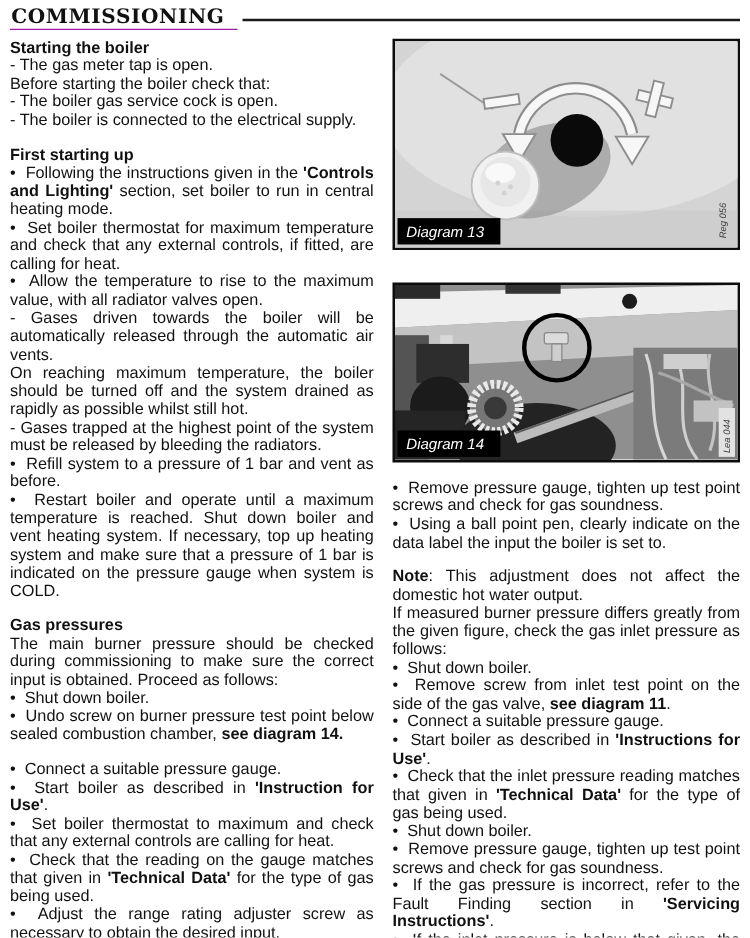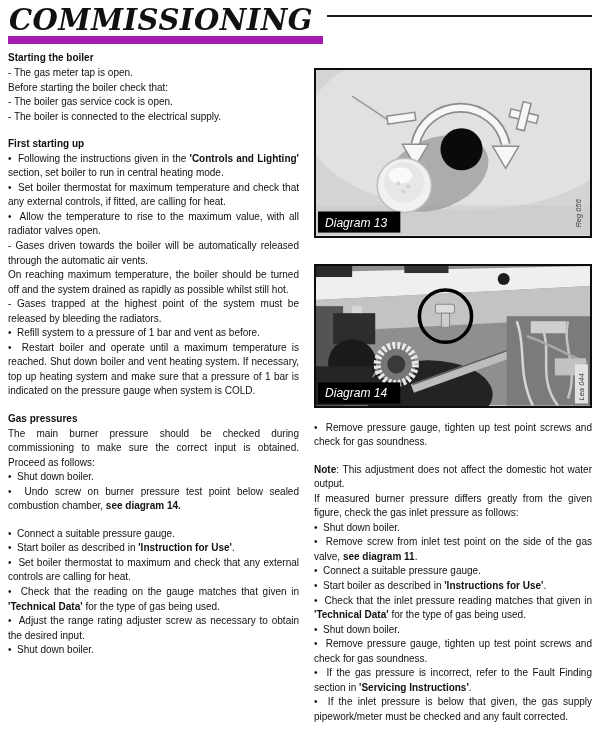--- a/index.html
+++ b/index.html
@@ -8,51 +8,50 @@
     background: #ffffff;
     color: #111;
     font-family: "Liberation Sans", sans-serif;
     overflow: hidden;
     box-sizing: border-box;
     padding: 5px 8px 0 8px;
   }
   header { display: flex; align-items: flex-start; }
   h1.title {
     font-family: "DejaVu Serif", serif;
-    font-style: italic;
     font-weight: bold;
-    font-size: 29px;
+    font-size: 16px;
     letter-spacing: 0.5px;
     margin: 0;
     padding: 0 10px 1px 1px;
-    border-bottom: 8px solid #a21caf;
+    border-bottom: 1px solid #a21caf;
     display: inline-block;
     line-height: 1.05;
   }
   .header-rule {
     flex: 1;
     height: 2px;
     background: #1a1a1a;
     margin-top: 10px;
     margin-left: 4px;
   }
   .columns { display: flex; gap: 15px; margin-top: 7px; }
   .col-left  { width: 291px; flex: none; }
   .col-right { flex: 1; min-width: 0; }
   .para {
     margin: 0;
-    font-size: 10px;
+    font-size: 13px;
     line-height: 14.55px;
     text-align: justify;
   }
   .para.h { font-weight: bold; text-align: left; }
   .para.gap, .gap { margin-top: 13px; }
   .b { font-weight: bold; }
   figure.photo {
-    margin: 17px 0 26px 0;
+    margin: 0 0 26px 0;
     border: 2px solid #0d0d0d;
     line-height: 0;
     text-align: center;
   }
   figure.photo.d14 { margin-bottom: 13px; }
   figure.photo svg { width: 100%; height: auto; display: block; }
 </style>
 </head>
 <body>
 
@@ -171,20 +170,21 @@
           <rect x="2" y="116" width="82" height="21" fill="#000"></rect>
           <text x="9" y="131" font-family="Liberation Sans, sans-serif" font-style="italic" font-size="12" fill="#fff">Diagram 14</text>
         </g>
         <rect x="258" y="98" width="13" height="39" fill="#e2e2e2"></rect>
         <text transform="rotate(-90 267 134)" x="267" y="134" font-family="Liberation Sans, sans-serif" font-style="italic" font-size="7.5" fill="#3c3c3c">Lea 044</text>
       </svg>
     </figure>
 
     <div>
         <p class="para"><span>•&nbsp; Remove pressure gauge, tighten up test point screws and check for gas soundness.</span></p>
+        <p class="para"><span>•&nbsp; Using a ball point pen, clearly indicate on the data label the input the boiler is set to.</span></p>
         <p class="para gap"><span class="b">Note</span><span>: This adjustment does not affect the domestic hot water output.</span></p>
         <p class="para"><span>If measured burner pressure differs greatly from the given figure, check the gas inlet pressure as follows:</span></p>
         <p class="para"><span>•&nbsp; Shut down boiler.</span></p>
         <p class="para"><span>•&nbsp; Remove screw from inlet test point on the side of the gas valve, </span><span class="b">see diagram 11</span><span>.</span></p>
         <p class="para"><span>•&nbsp; Connect a suitable pressure gauge.</span></p>
         <p class="para"><span>•&nbsp; Start boiler as described in </span><span class="b">'Instructions for Use'</span><span>.</span></p>
         <p class="para"><span>•&nbsp; Check that the inlet pressure reading matches that given in </span><span class="b">'Technical Data'</span><span> for the type of gas being used.</span></p>
         <p class="para"><span>•&nbsp; Shut down boiler.</span></p>
         <p class="para"><span>•&nbsp; Remove pressure gauge, tighten up test point screws and check for gas soundness.</span></p>
         <p class="para"><span>•&nbsp; If the gas pressure is incorrect, refer to the Fault Finding section in </span><span class="b">'Servicing Instructions'</span><span>.</span></p>

